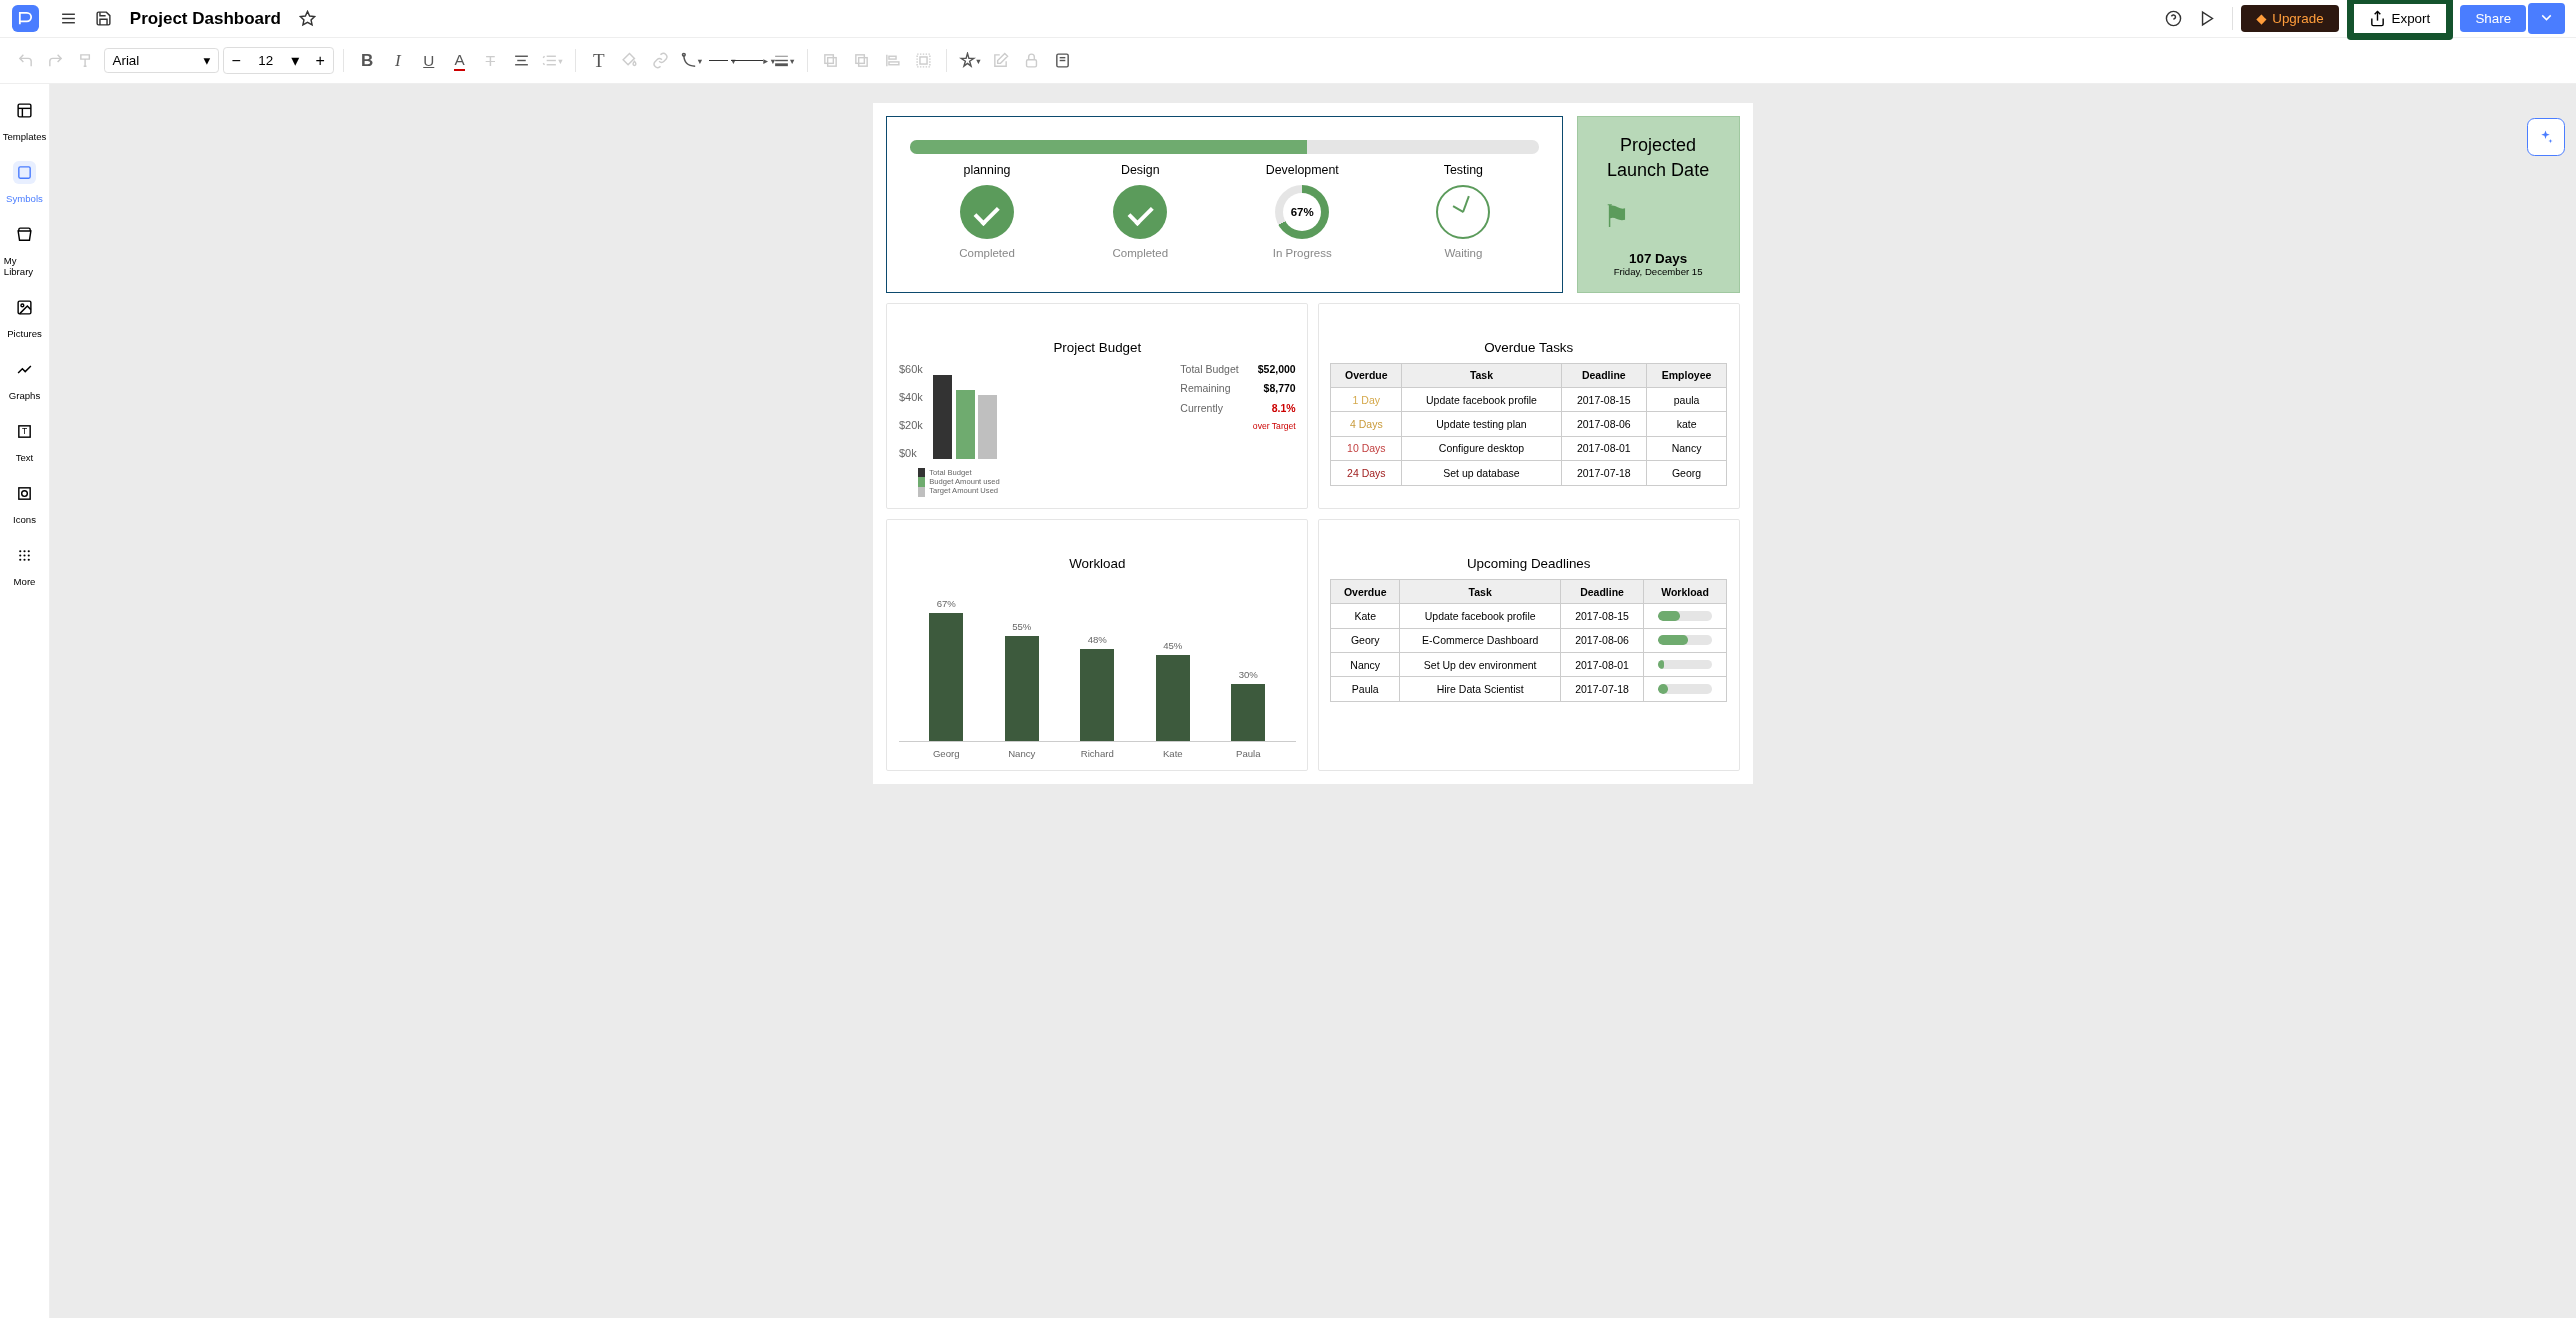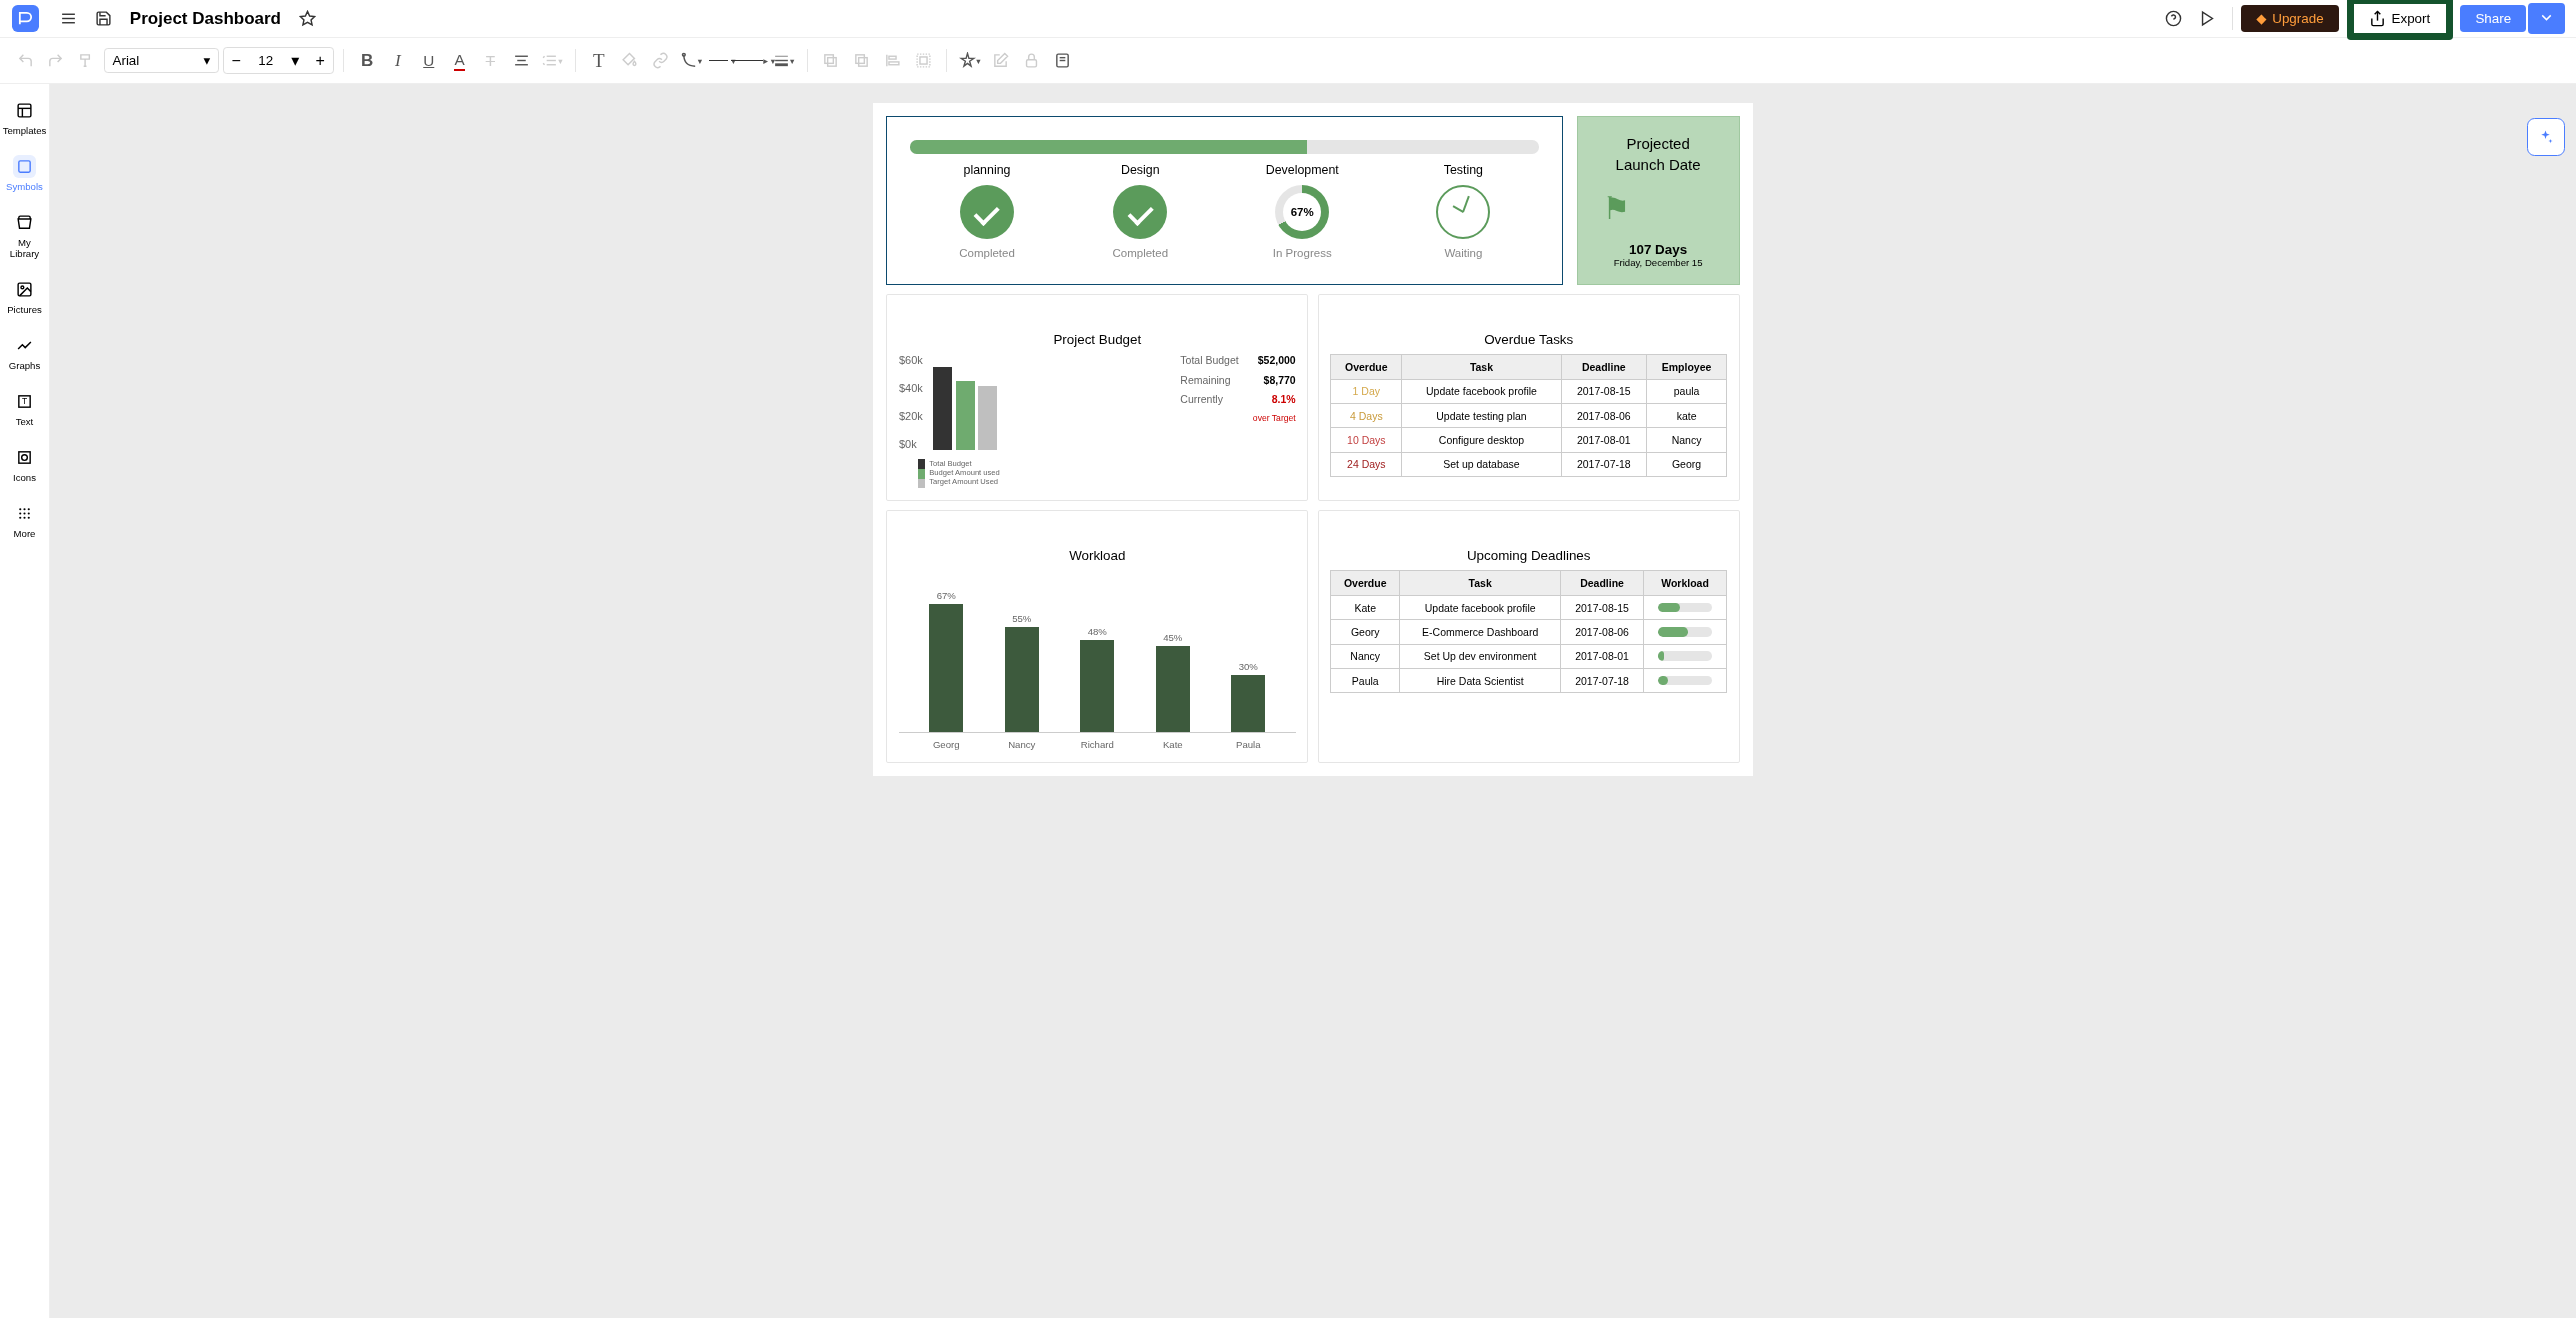--- a/index.html
+++ b/index.html
@@ -28,21 +28,21 @@
 .tb-group-sep { width: 1px; height: 23px; background: #e5e5e5; margin: 0 5.7px; }
 .line-preview { width: 38px; border-bottom: 1px solid #333; }
 .arrow-preview { display: flex; align-items: center; }
 
 
 .main { display: flex; height: calc(100vh - 84px); }
 .sidebar-left { width: 50px; border-right: 1px solid #eee; display: flex; flex-direction: column; align-items: center; padding-top: 7.6px; gap: 3.8px; }
 .side-item { display: flex; flex-direction: column; align-items: center; padding: 7.6px 3.8px; cursor: pointer; width: 100%; }
 .side-item.active { color: #4a7dff; }
 .side-item .icon { width: 23px; height: 23px; display: flex; align-items: center; justify-content: center; }
-.side-item .label { font-size: 9.6px; margin-top: 3px; text-align: center; }
+.side-item .label { font-size: 9.6px; margin-top: 9px; }
 
 .shapes-panel { width: 268px; border-right: 1px solid #eee; padding: 15.3px; }
 .search-box { display: flex; align-items: center; border: 1px solid #ddd; border-radius: 19px; padding: 7.6px 13.4px; color: #aaa; }
 .search-box input { border: none; flex: 1; outline: none; font-size: 13.4px; }
 .loading { display: flex; align-items: center; justify-content: center; margin-top: 306px; gap: 7.6px; color: #333; font-size: 17px; }
 .spinner { width: 23px; height: 23px; border: 2.9px solid #ddd; border-top-color: #888; border-radius: 50%; }
 
 .canvas { flex: 1; background: #ebebeb; position: relative; overflow: auto; display: flex; justify-content: center; padding: 19px 57px; }
 
 
@@ -60,21 +60,21 @@
 .phase-icon { width: 54px; height: 54px; margin: 0 auto 7.6px; }
 .check-circle { width: 54px; height: 54px; background: #5b9b5b; border-radius: 50%; position: relative; }
 .check-circle::after { content: ''; position: absolute; left: 15.3px; top: 21px; width: 19px; height: 9.6px; border-left: 4.8px solid #fff; border-bottom: 4.8px solid #fff; transform: rotate(-45deg); }
 .ring { width: 54px; height: 54px; border-radius: 50%; background: conic-gradient(#5b9b5b 0% 67%, #e5e5e5 67% 100%); display: flex; align-items: center; justify-content: center; }
 .ring-inner { width: 38px; height: 38px; background: #fff; border-radius: 50%; display: flex; align-items: center; justify-content: center; font-size: 11.5px; font-weight: 600; }
 .clock { width: 54px; height: 54px; border: 2.9px solid #5b9b5b; border-radius: 50%; position: relative; }
 .clock::before { content: ''; position: absolute; left: 50%; top: 50%; width: 1.9px; height: 17px; background: #5b9b5b; transform-origin: bottom; transform: translate(-50%, -100%) rotate(20deg); }
 .clock::after { content: ''; position: absolute; left: 50%; top: 50%; width: 1.9px; height: 11.5px; background: #5b9b5b; transform-origin: bottom; transform: translate(-50%, -100%) rotate(-60deg); }
 .phase-status { font-size: 11.5px; color: #888; }
 .launch-card { width: 163px; background: #b8d8b8; border: 1px solid #a0c8a0; padding: 15.3px; text-align: center; position: relative; }
-.launch-title { font-size: 15px; line-height: 1.4; }
+.launch-title { font-size: 18px; line-height: 1.4; }
 .flag-icon { margin: 15.3px 0; font-size: 31px; color: #5b9b5b; text-align: left; padding-left: 9.6px; }
 .launch-days { font-size: 13.4px; font-weight: 600; }
 .launch-date { font-size: 9.6px; }
 
 
 .budget-body { display: flex; gap: 11.5px; }
 .budget-chart { flex: 1; position: relative; height: 134px; }
 .y-axis { position: absolute; left: 0; top: 0; bottom: 38px; display: flex; flex-direction: column; justify-content: space-between; font-size: 11px; color: #666; }
 .bars { position: absolute; left: 34px; right: 0; bottom: 38px; top: 0; display: flex; align-items: flex-end; gap: 3.8px; }
 .bar { width: 19px; }

